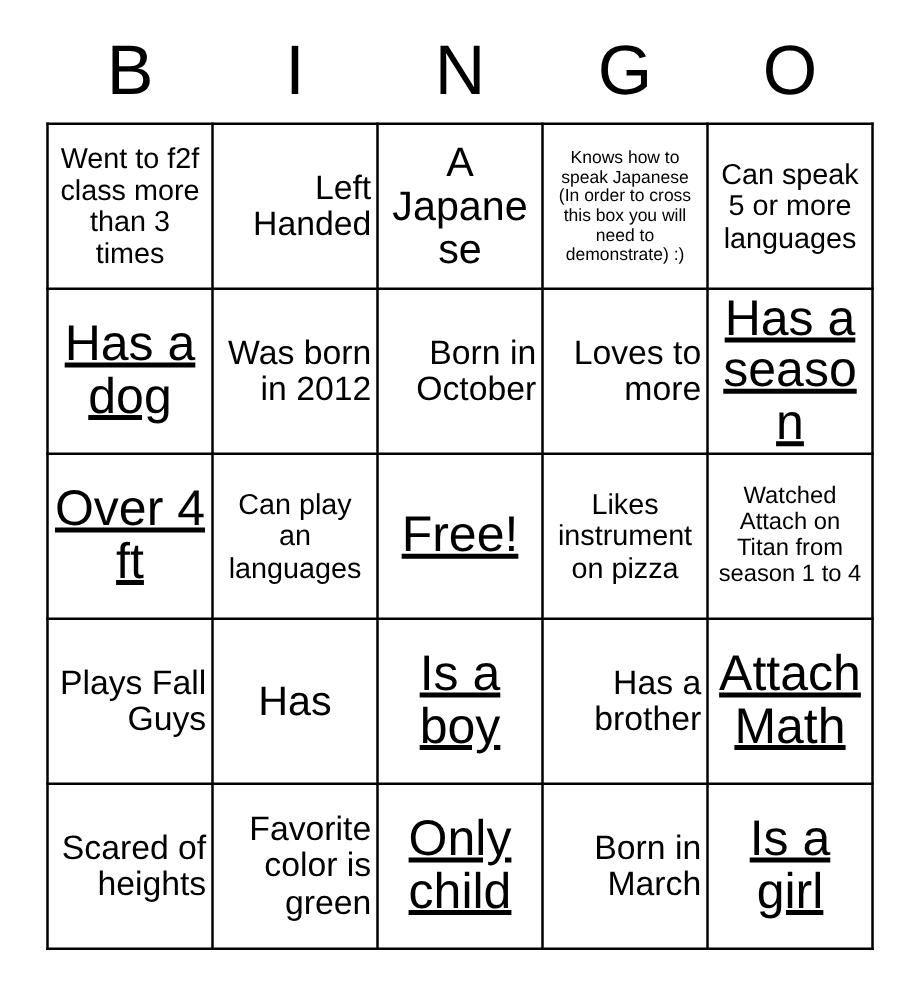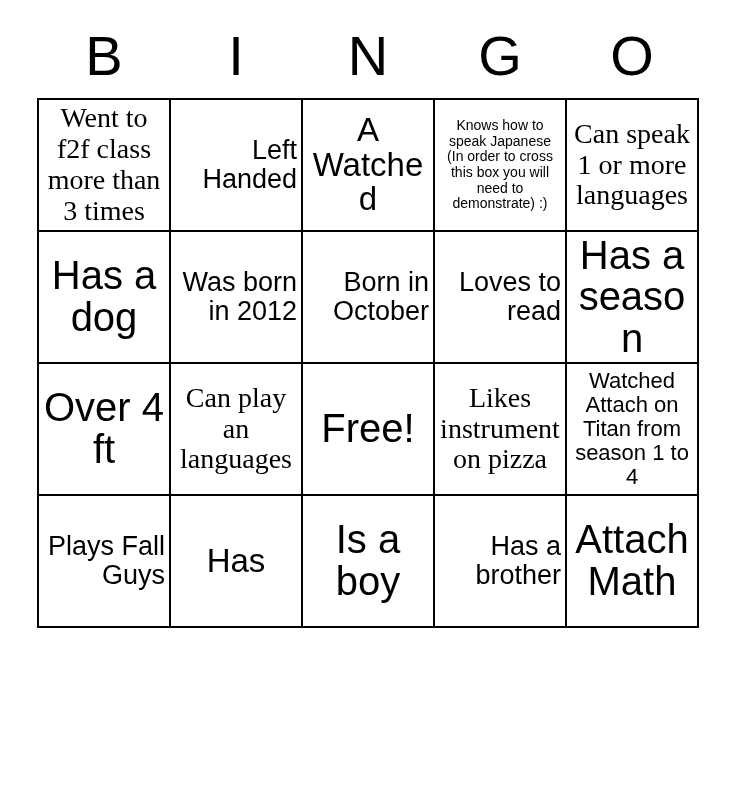--- a/index.html
+++ b/index.html
@@ -58,25 +58,25 @@
   .cell-text {
     display: block;
     width: 100%;
     line-height: 1.06;
     font-family: "Liberation Sans", sans-serif;
     font-weight: 400;
     word-wrap: break-word;
   }
   
   .s-xs { font-size: 14px; line-height: 1.12; }
-  .s-sm { font-size: 22px; line-height: 1.1; }
-  .s-md { font-size: 28px; line-height: 1.1; font-family: Liberation Serif, serif; }
+  .s-sm { font-size: 19px; line-height: 1.1; }
+  .s-md { font-size: 23px; line-height: 1.1; }
   .s-lg { font-size: 27px; line-height: 1.08; text-align: right; }
   .s-xl { font-size: 33px; line-height: 1.06; }
-  .s-xxl { font-size: 40px; line-height: 1.04; }
+  .s-xxl { font-size: 40px; line-height: 1.04; text-decoration: underline; }
   .bold { font-weight: 400; }
 </style>
 </head>
 <body>
 
 <div class="board">
 
   <div class="header-row">
     <div class="header-letter">B</div>
     <div class="header-letter">I</div>
@@ -88,41 +88,41 @@
   <table class="grid">
     <tbody>
       <tr>
         <td>
             <span class="cell-text s-md">Went to f2f class more than 3 times</span>
           </td>
         <td>
             <span class="cell-text s-lg">Left Handed</span>
           </td>
         <td>
-            <span class="cell-text s-xl">A Watched</span>
+            <span class="cell-text s-xl">A Japanese</span>
           </td>
         <td>
             <span class="cell-text s-xs">Knows how to speak Japanese (In order to cross this box you will need to demonstrate) :)</span>
           </td>
         <td>
-            <span class="cell-text s-md">Can speak 1 or more languages</span>
+            <span class="cell-text s-md">Can speak 5 or more languages</span>
           </td>
       </tr>
       <tr>
         <td>
             <span class="cell-text s-xxl">Has a dog</span>
           </td>
         <td>
             <span class="cell-text s-lg">Was born in 2012</span>
           </td>
         <td>
             <span class="cell-text s-lg">Born in October</span>
           </td>
         <td>
-            <span class="cell-text s-lg">Loves to read</span>
+            <span class="cell-text s-lg">Loves to more</span>
           </td>
         <td>
             <span class="cell-text s-xxl">Has a season</span>
           </td>
       </tr>
       <tr>
         <td>
             <span class="cell-text s-xxl">Over 4 ft</span>
           </td>
         <td>
@@ -148,16 +148,33 @@
         <td>
             <span class="cell-text s-xxl">Is a boy</span>
           </td>
         <td>
             <span class="cell-text s-lg">Has a brother</span>
           </td>
         <td>
             <span class="cell-text s-xxl">Attach Math</span>
           </td>
       </tr>
+      <tr>
+        <td>
+            <span class="cell-text s-lg">Scared of heights</span>
+          </td>
+        <td>
+            <span class="cell-text s-lg">Favorite color is green</span>
+          </td>
+        <td>
+            <span class="cell-text s-xxl">Only child</span>
+          </td>
+        <td>
+            <span class="cell-text s-lg">Born in March</span>
+          </td>
+        <td>
+            <span class="cell-text s-xxl">Is a girl</span>
+          </td>
+      </tr>
     </tbody>
   </table>
 
 </div>
 
 </body></html>

